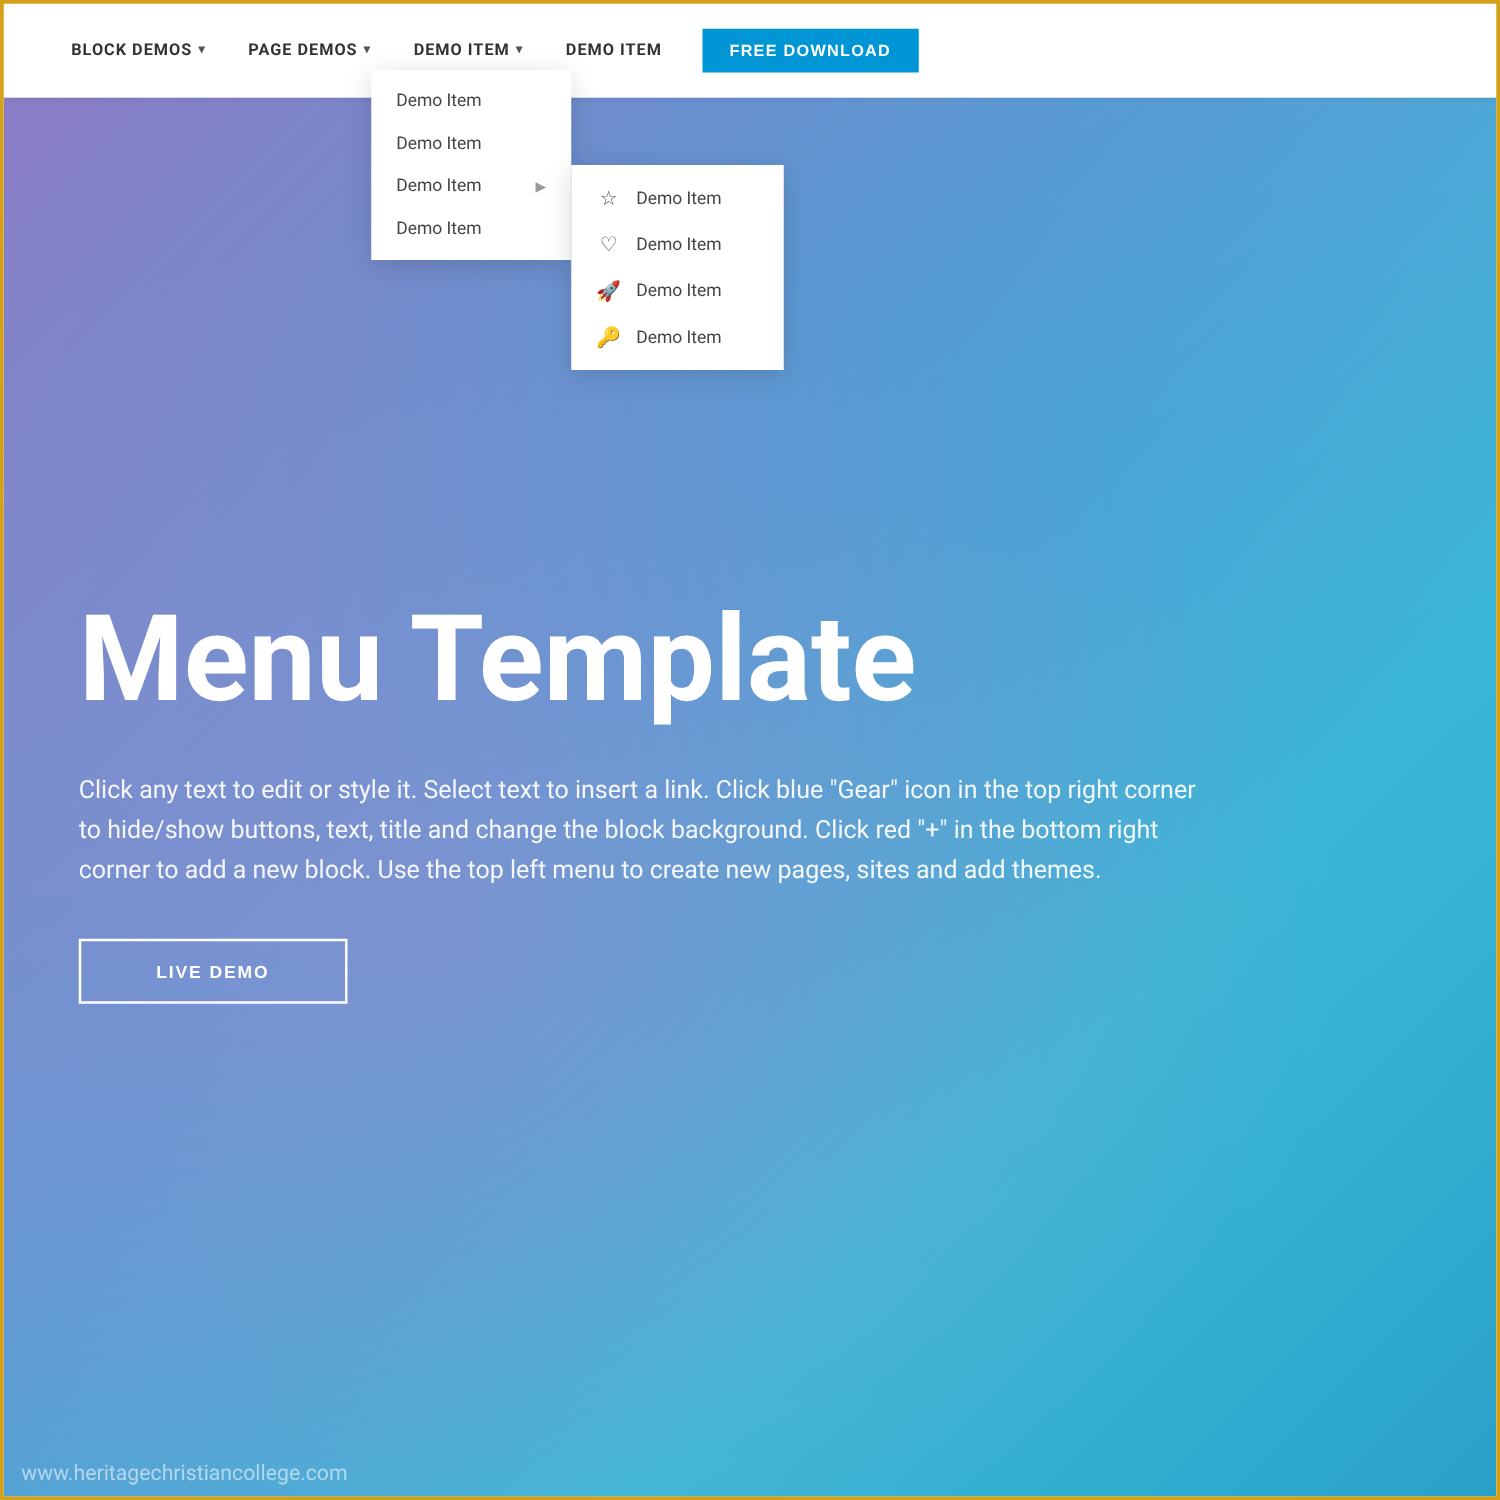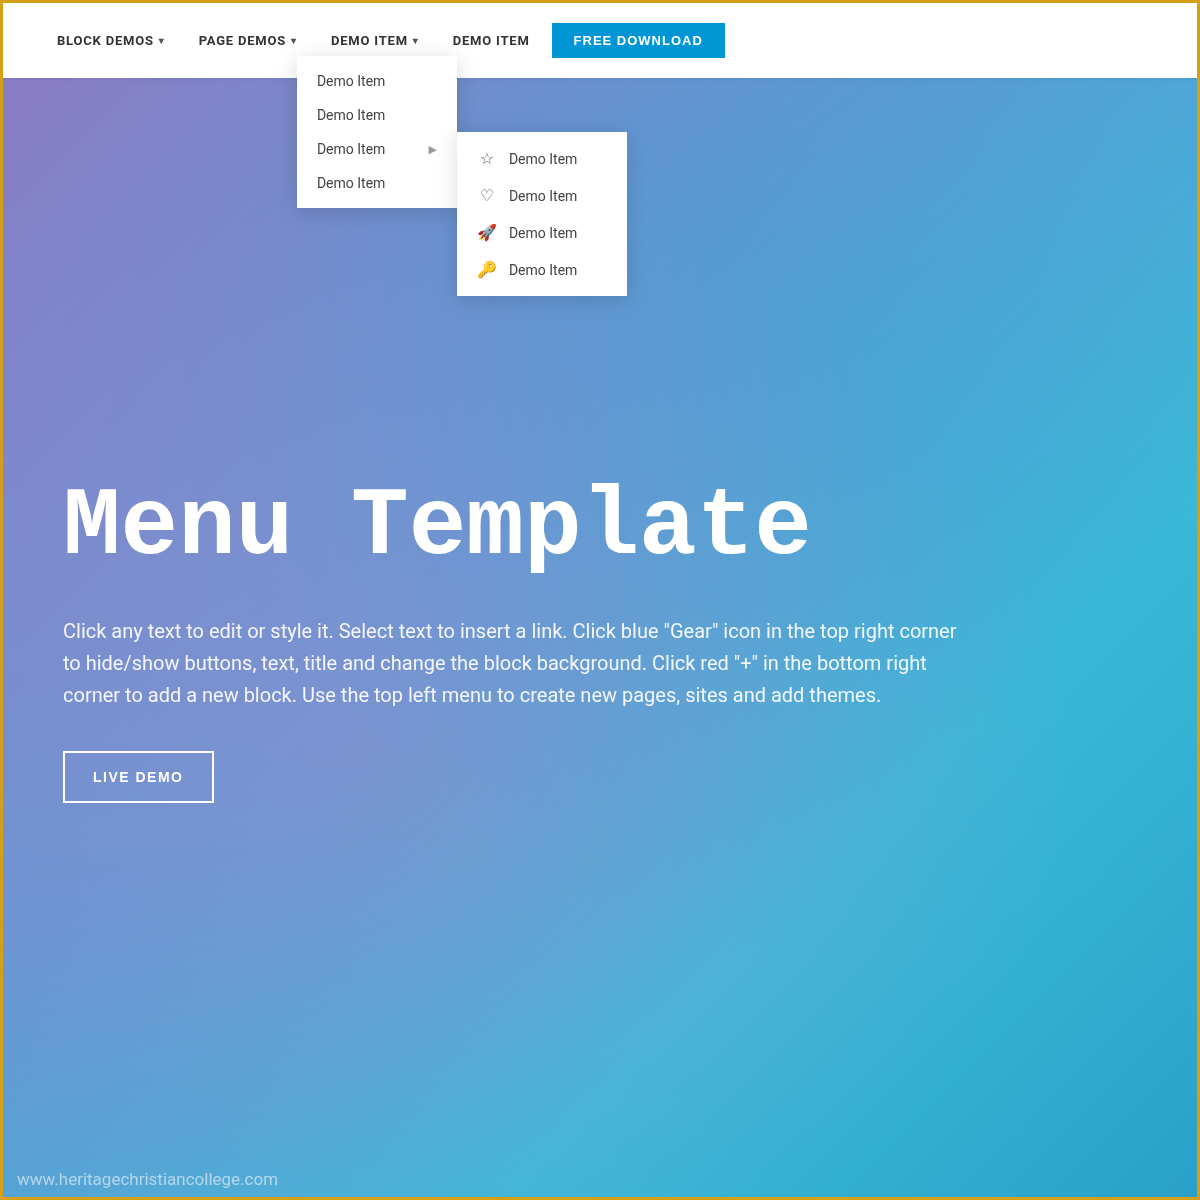--- a/index.html
+++ b/index.html
@@ -54,42 +54,42 @@
     }
 
     .nav-link {
       font-size: 13px;
       font-weight: 700;
       letter-spacing: 0.8px;
       color: #333;
       padding: 8px 14px;
       cursor: pointer;
       display: flex;
-      align-items: center;
+      align-items: flex-start;
       gap: 5px;
       text-transform: uppercase;
       white-space: nowrap;
     }
 
     .chevron {
       font-size: 10px;
       color: #555;
     }
 
     .btn-download {
       background: #0096d6;
       color: #fff;
       font-size: 13px;
       font-weight: 700;
       letter-spacing: 1px;
       padding: 10px 22px;
       border: none;
       cursor: pointer;
       text-transform: uppercase;
-      margin-left: 2px;
+      margin-left: 12px;
       white-space: nowrap;
     }
 
     
     .dropdown-menu {
       position: absolute;
       top: 100%;
       left: 0;
       background: #fff;
       box-shadow: 0 4px 20px rgba(0,0,0,0.15);
@@ -175,21 +175,20 @@
     }
 
     .hero-title {
       position: relative;
       font-size: 96px;
       font-weight: 700;
       color: #fff;
       line-height: 1.05;
       margin-bottom: 36px;
       max-width: 800px;
-      font-family: Liberation Mono, monospace;
     }
 
     .hero-description {
       position: relative;
       font-size: 20px;
       color: rgba(255,255,255,0.92);
       line-height: 1.6;
       max-width: 900px;
       margin-bottom: 40px;
     }
@@ -211,21 +210,21 @@
       cursor: pointer;
       text-transform: uppercase;
     }
 
     .btn-live {
       background: transparent;
       color: #fff;
       font-size: 14px;
       font-weight: 700;
       letter-spacing: 1.5px;
-      padding: 16px 28px;
+      padding: 16px 60px;
       border: 2px solid #fff;
       cursor: pointer;
       text-transform: uppercase;
     }
 
     .watermark {
       position: absolute;
       bottom: 14px;
       left: 14px;
       font-size: 17px;

